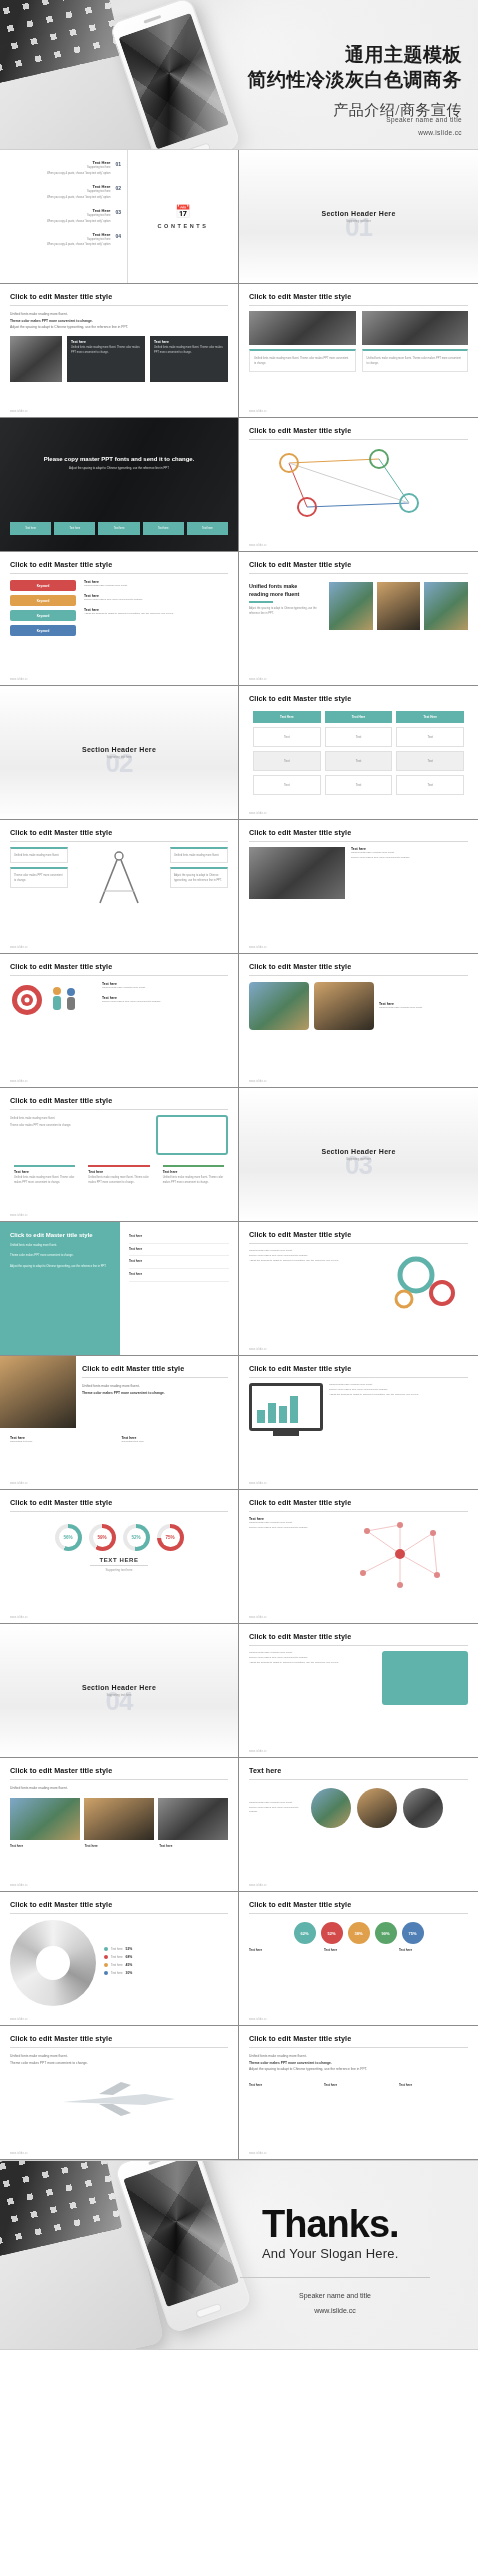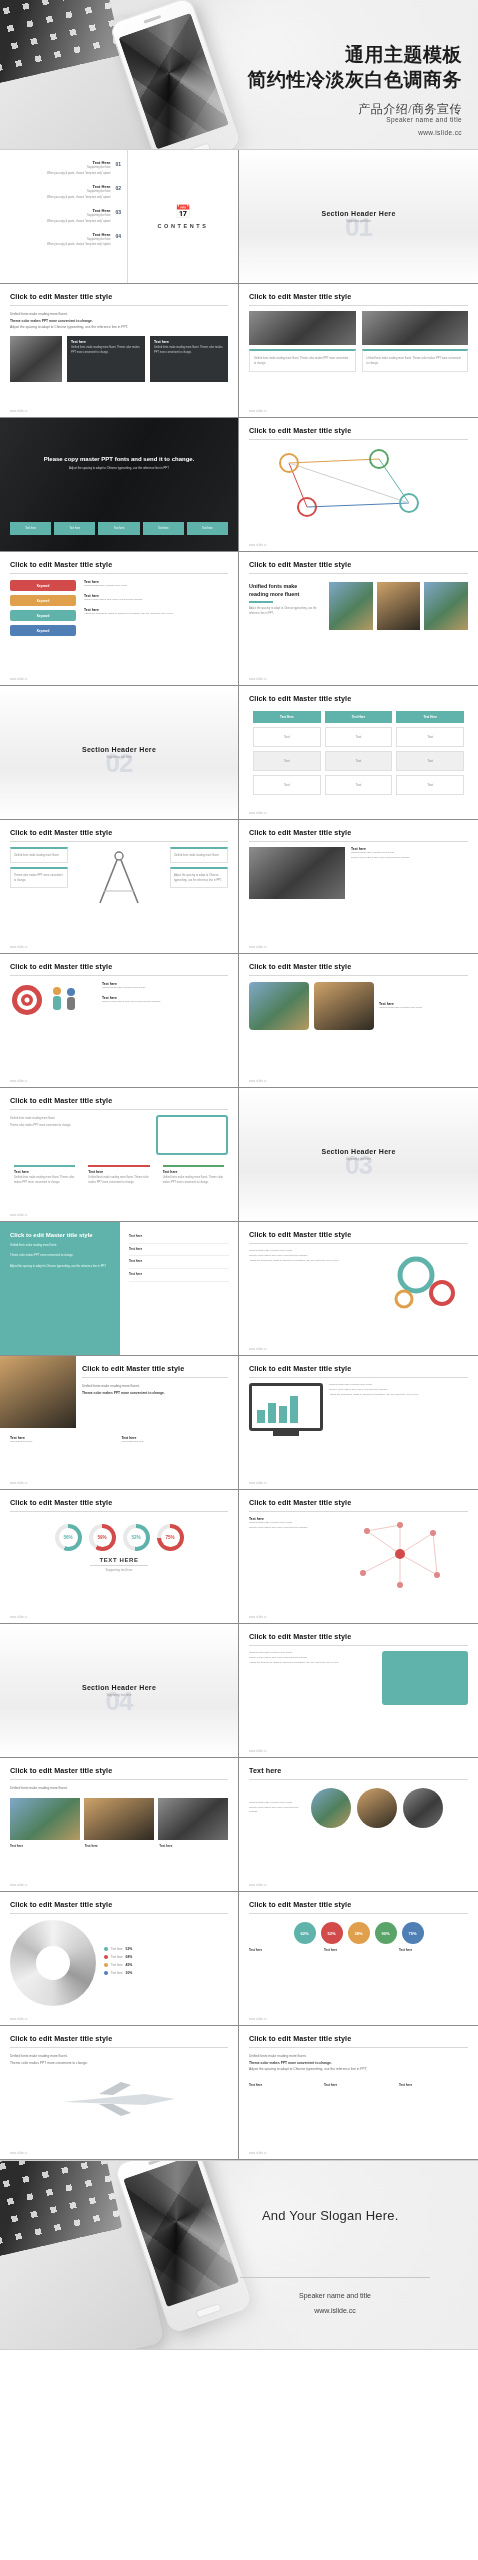--- a/index.html
+++ b/index.html
@@ -67,21 +67,21 @@
   }
   .phone-speaker{ position:absolute; left:50%; top:7px; width:18px; height:3px; margin-left:-9px;
     background:#c9c9c9; border-radius:2px;}
   .phone-home{ position:absolute; left:50%; bottom:5px; width:26px; height:8px; margin-left:-13px;
     border:1px solid #d2d2d2; border-radius:5px; background:#f6f6f6;}
   .hero-fade{ position:absolute; inset:0;
     background: linear-gradient(100deg, rgba(255,255,255,0) 38%, rgba(246,246,246,.55) 52%, rgba(241,241,241,.92) 68%, rgba(238,238,238,1) 100%);}
 
   .hero-text { position:absolute; right:16px; top:42px; text-align:right; z-index:3; }
   .hero-title { font-size:19px; font-weight:bold; color:#1c1c1c; line-height:1.32; letter-spacing:.5px; }
-  .hero-sub { margin-top:9px; font-size:12px; color:#3d3d3d; letter-spacing:.5px;font-family:Liberation Serif, serif; }
+  .hero-sub { margin-top:9px; font-size:15px; color:#3d3d3d; letter-spacing:.5px;font-family:Liberation Serif, serif; }
   .hero-meta { position:absolute; right:16px; bottom:10px; text-align:right; z-index:3;
     font-size:6.5px; color:#4a4a4a; line-height:1.9; letter-spacing:.4px;}
 
   .closing-text{ position:absolute; left:262px; top:44px; z-index:3;}
   .closing-title{ font-size:38px; font-weight:bold; color:#111; letter-spacing:-1px; line-height:1;}
   .closing-slogan{ font-size:13px; color:#2b2b2b; margin-top:3px; letter-spacing:.2px;}
   .closing-rule{ position:absolute; left:240px; right:48px; top:116px; height:1px; background:#c7c7c7; z-index:3;}
   .closing-meta{ position:absolute; left:240px; right:48px; top:128px; text-align:center; z-index:3;
     font-size:7px; color:#3f3f3f; line-height:2.1;}
 
@@ -882,20 +882,21 @@
       <div class="lap-body" style="top:54px;"></div>
       <div class="lap-keys" style="top:-6px;"></div>
       <div class="phone" style="top:-14px;left:140px;height:178px;">
         <div class="phone-speaker"></div>
         <div class="phone-screen" style="height:135px;"></div>
         <div class="phone-home"></div>
       </div>
       <div class="hero-fade"></div>
     </div>
     <div class="closing-text">
+      <div class="closing-title">Thanks.</div>
       <div class="closing-slogan">And Your Slogan Here.</div>
     </div>
     <div class="closing-rule"></div>
     <div class="closing-meta">
       <div>Speaker name and title</div>
       <div>www.islide.cc</div>
     </div>
   </div>
 
 </div>

